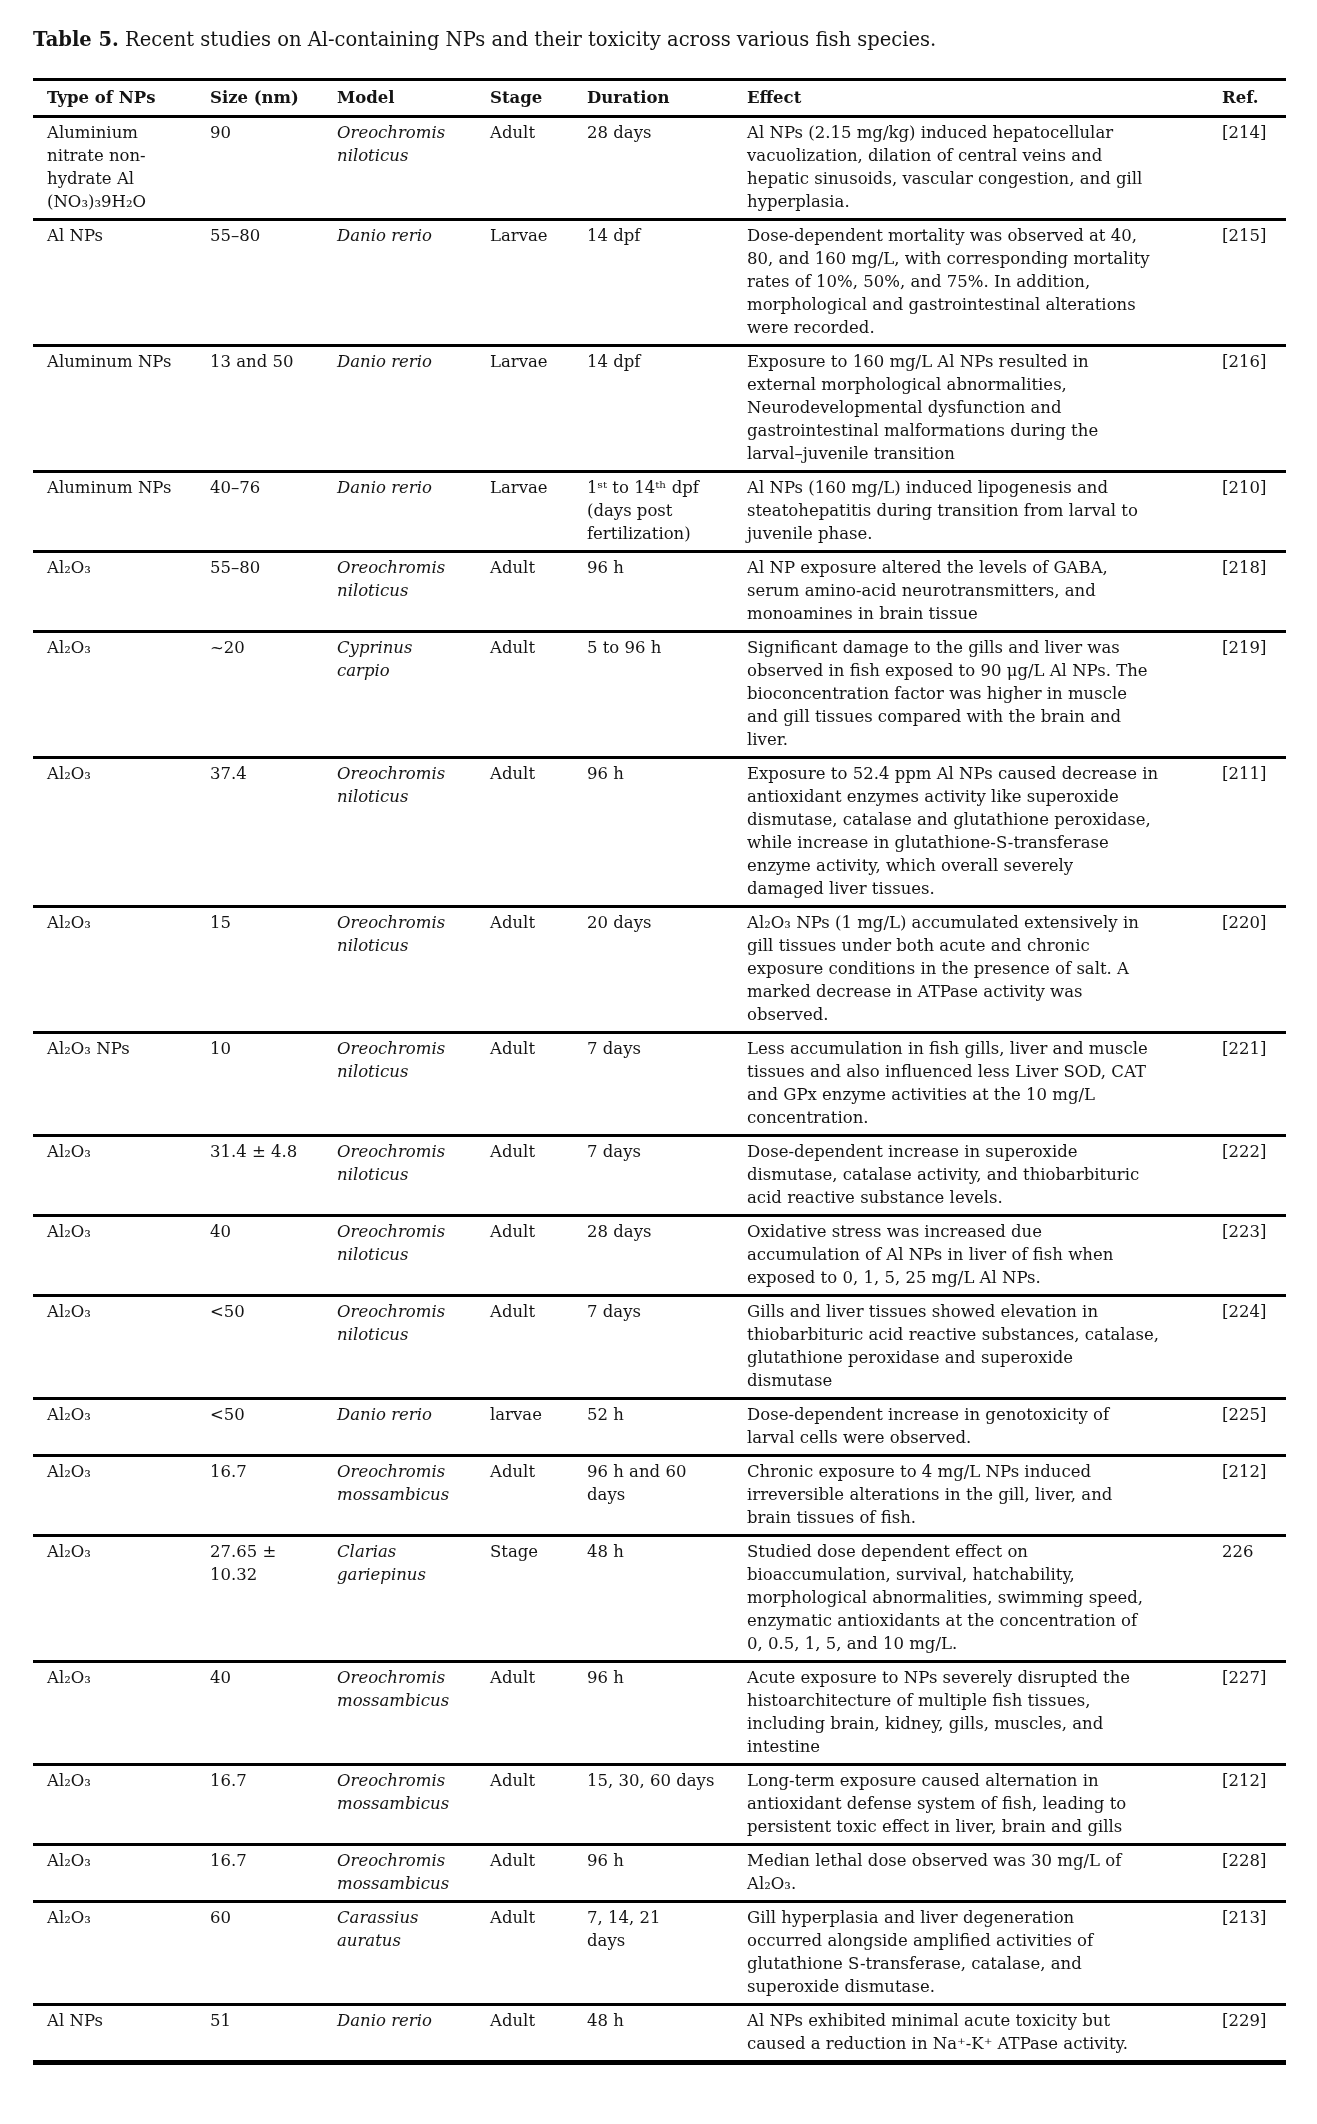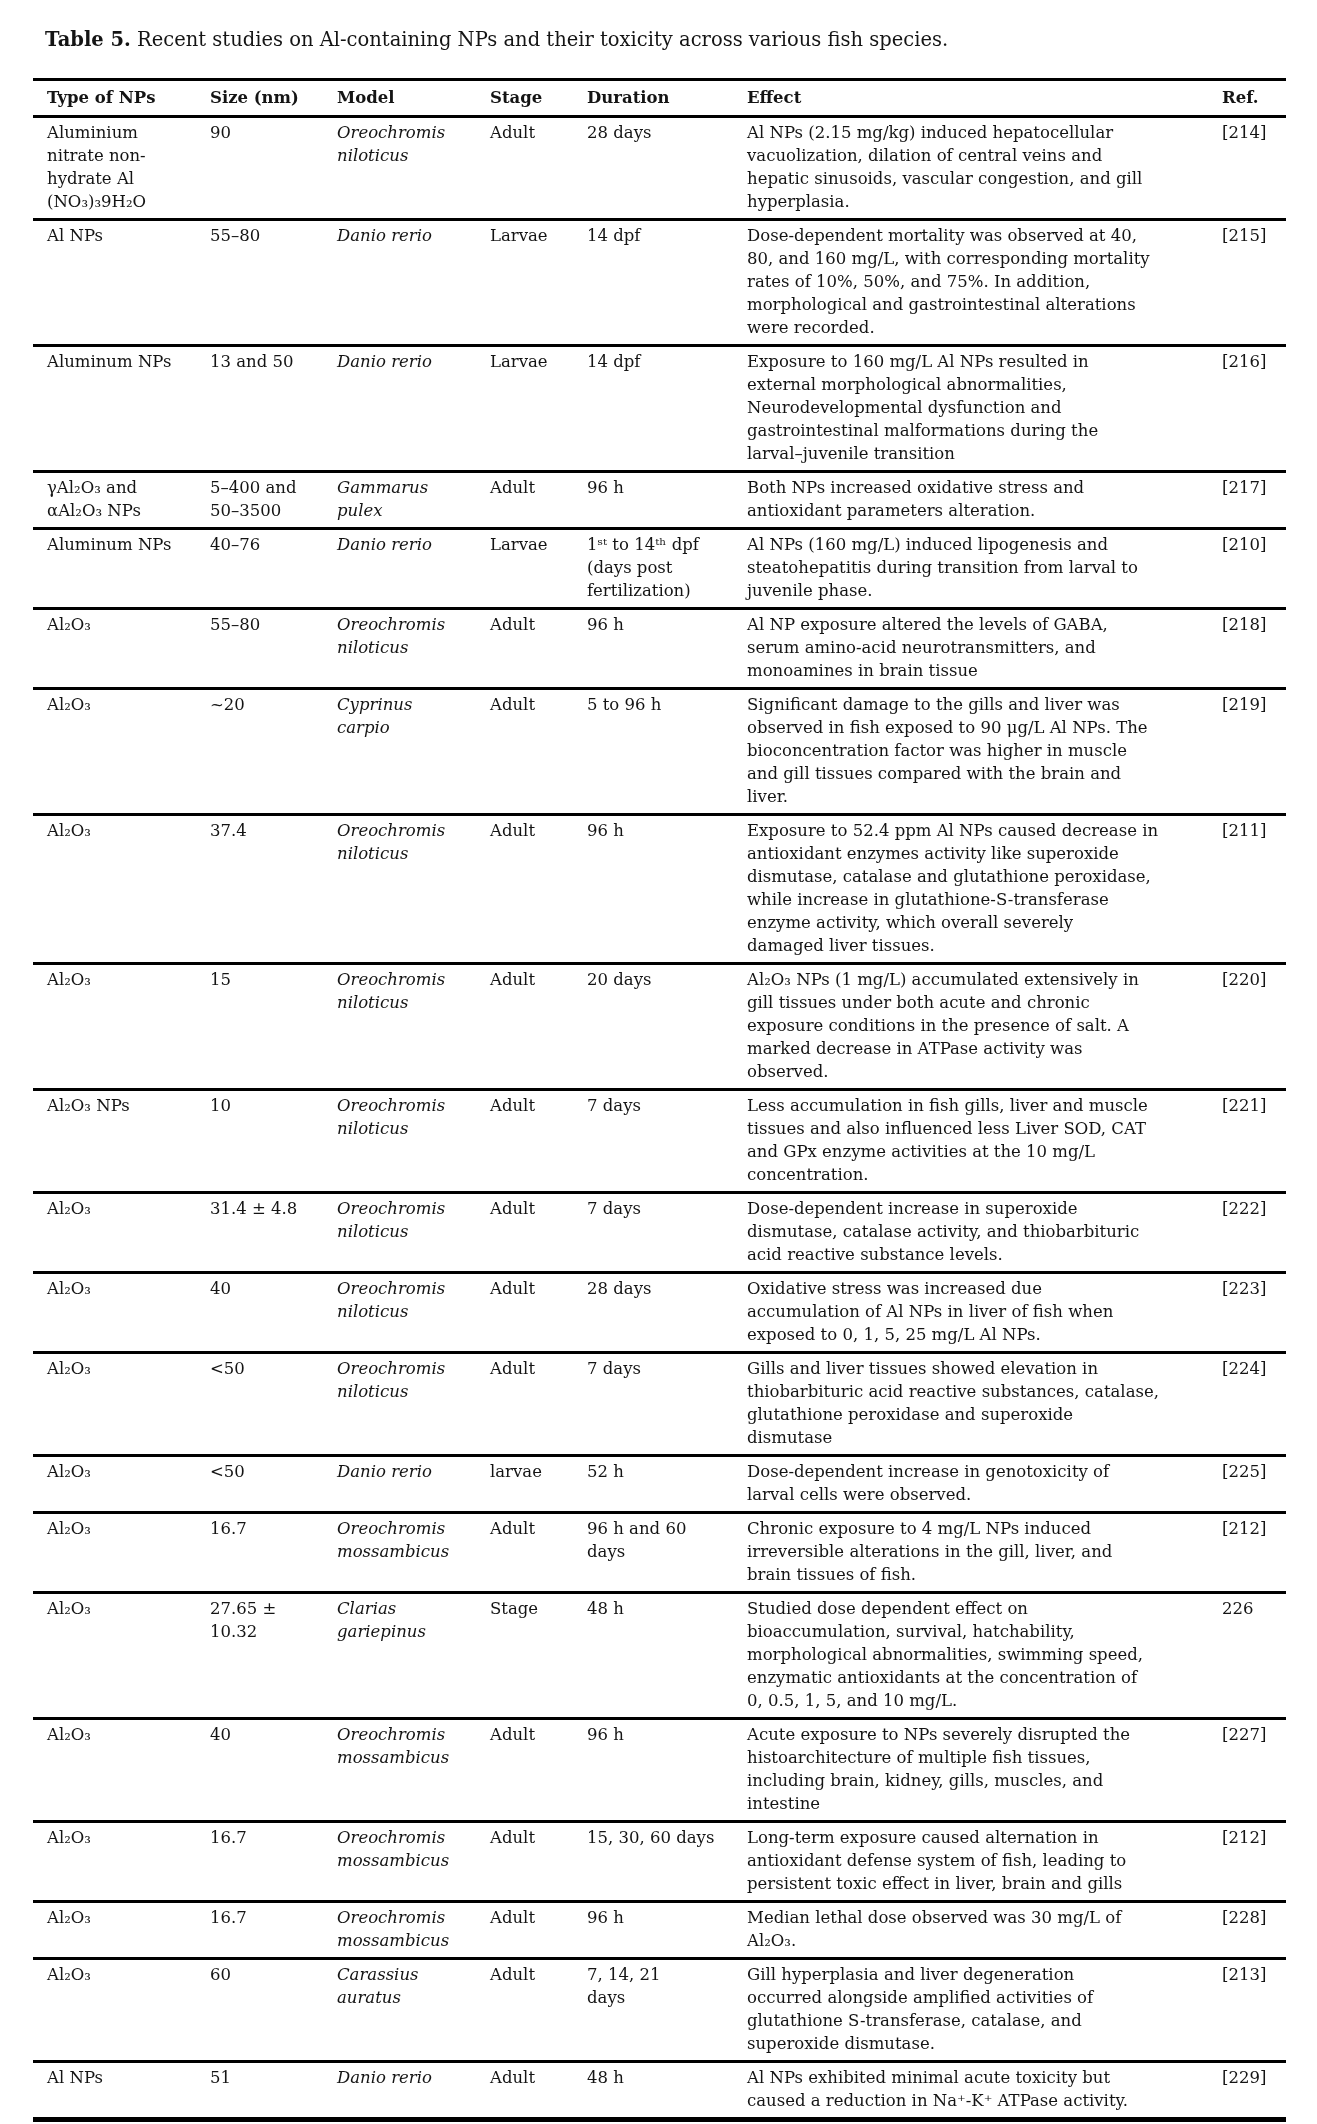--- a/index.html
+++ b/index.html
@@ -11,21 +11,21 @@
     width: 1317px;
     font-family: "DejaVu Serif", "Liberation Serif", serif;
     color: #141414;
   }
   .page {
     padding: 26px 31px 40px 33px;
   }
   .caption {
     font-size: 19.5px;
     line-height: 28px;
-    margin: 0 0 24px 12px;
+    margin: 0 0 24px 0;
     white-space: nowrap;
   }
   .caption .cap-label {
     font-weight: bold;
   }
   table.studies {
     table-layout: fixed;
     width: 1253px;
     border-collapse: collapse;
     border-top: 3px solid #000;
@@ -129,33 +129,20 @@
       <td>Larvae</td>
       <td>14 dpf</td>
       <td>Exposure to 160 mg/L Al NPs resulted in
 external morphological abnormalities,
 Neurodevelopmental dysfunction and
 gastrointestinal malformations during the
 larval–juvenile transition</td>
       <td class="ref-c">[216]</td>
     </tr>
         <tr>
-      <td>γAl₂O₃ and
-αAl₂O₃ NPs</td>
-      <td>5–400 and
-50–3500</td>
-      <td class="model-c">Gammarus
-pulex</td>
-      <td>Adult</td>
-      <td>96 h</td>
-      <td>Both NPs increased oxidative stress and
-antioxidant parameters alteration.</td>
-      <td class="ref-c">[217]</td>
-    </tr>
-        <tr>
       <td>Aluminum NPs</td>
       <td>40–76</td>
       <td class="model-c">Danio rerio</td>
       <td>Larvae</td>
       <td>1ˢᵗ to 14ᵗʰ dpf
 (days post
 fertilization)</td>
       <td>Al NPs (160 mg/L) induced lipogenesis and
 steatohepatitis during transition from larval to
 juvenile phase.</td>

